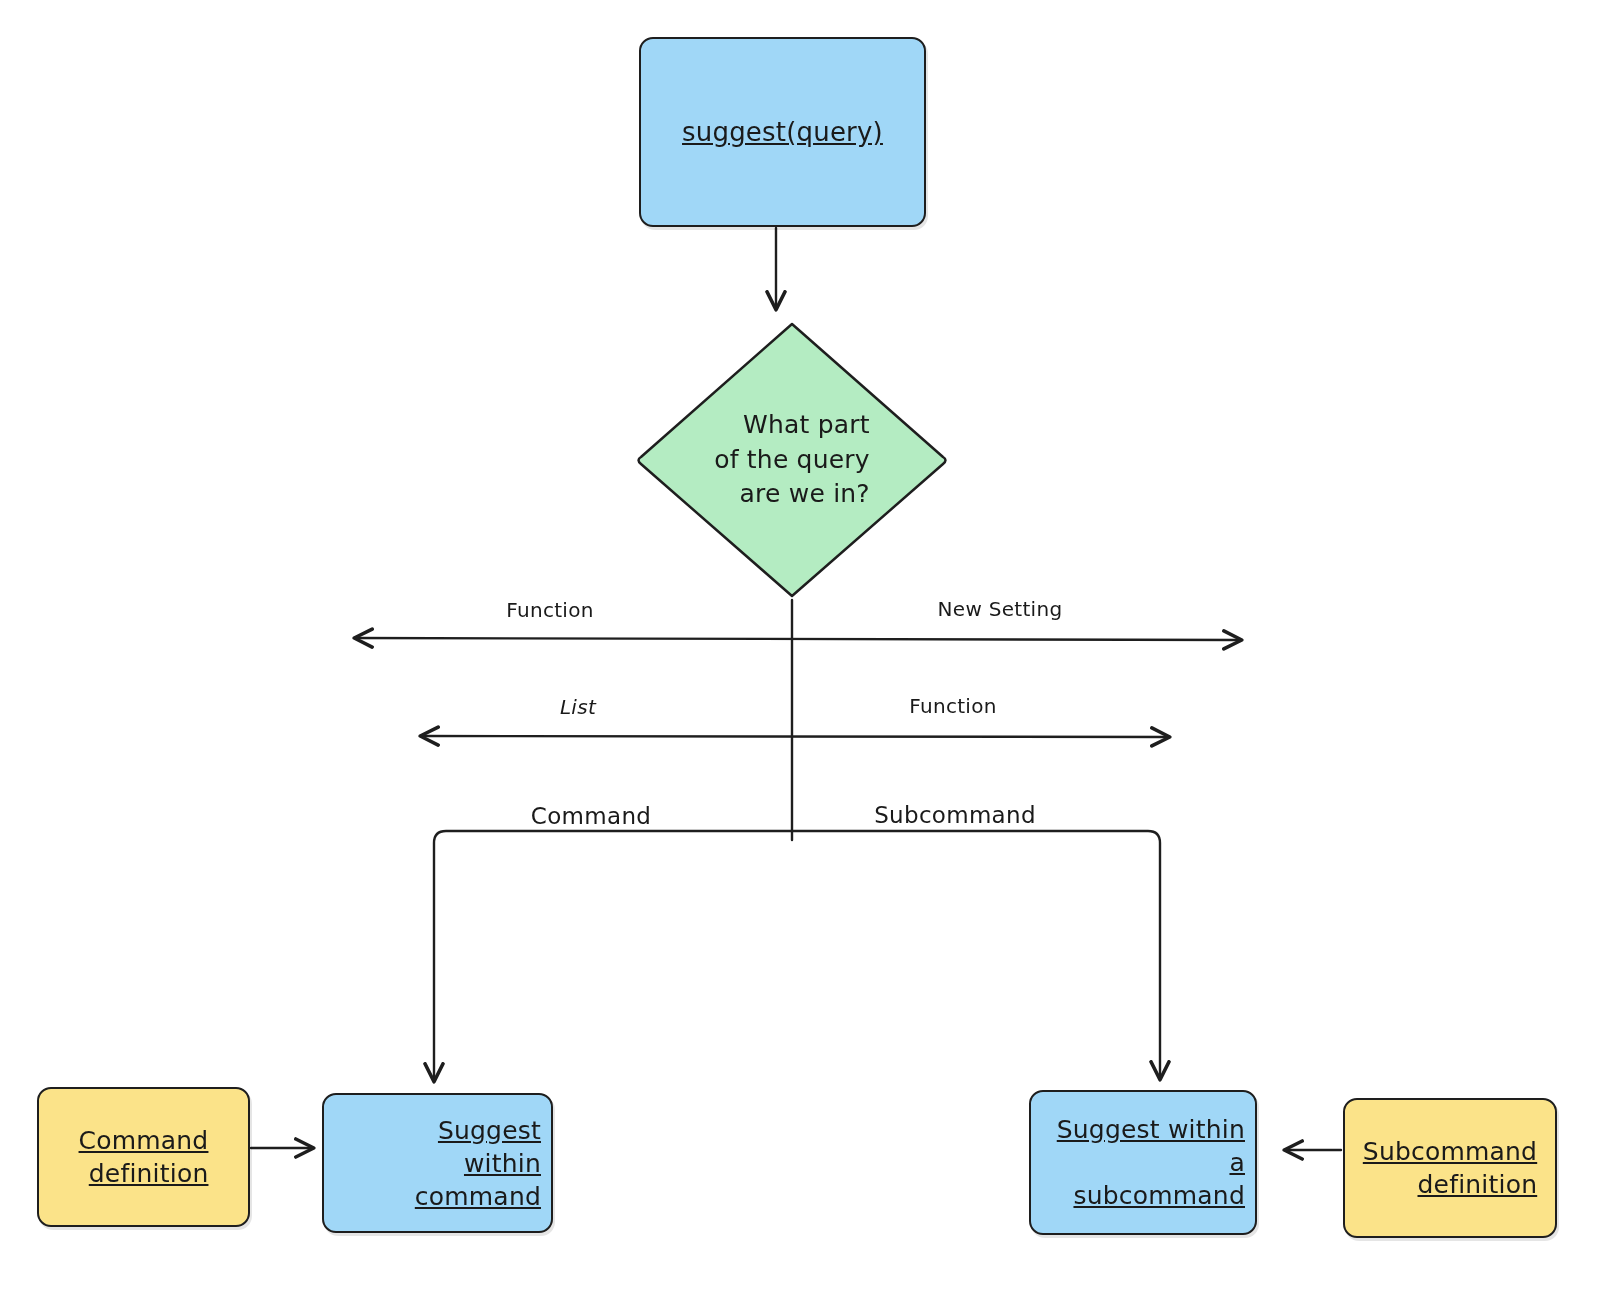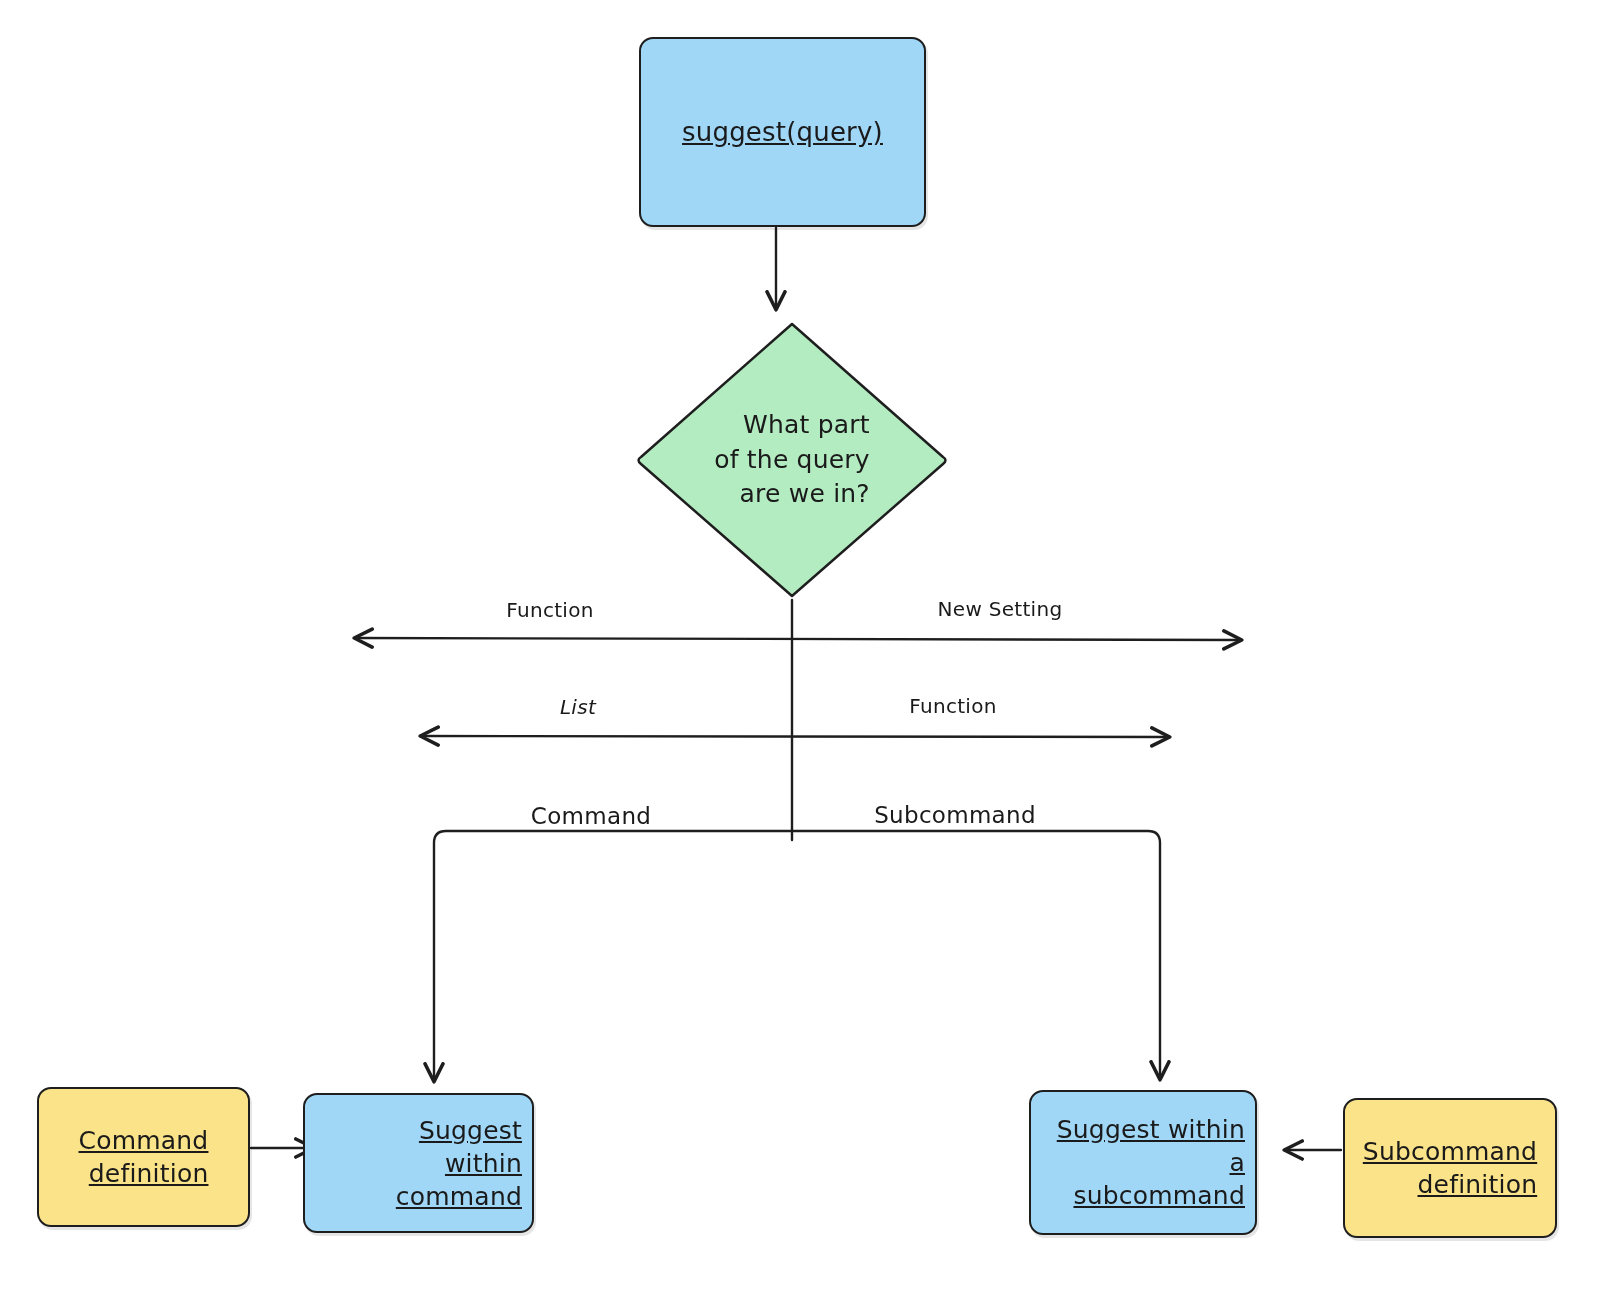--- a/index.html
+++ b/index.html
@@ -116,21 +116,21 @@
 
   <div class="node node-blue" style="left:639px; top:37px; width:287px; height:190px;">
     <span class="node-label t26">suggest(query)</span>
   </div>
 
   <div class="node node-yellow" style="left:37px; top:1087px; width:213px; height:140px;">
     <span class="node-label t25">Command
 definition</span>
   </div>
 
-  <div class="node node-blue" style="left:303px; top:1093px; width:231px; height:140px;padding-left:39px;">
+  <div class="node node-blue" style="left:322px; top:1093px; width:231px; height:140px;padding-left:39px;">
     <span class="node-label t25">Suggest within
 command</span>
   </div>
 
   <div class="node node-blue" style="left:1029px; top:1090px; width:228px; height:145px;">
     <span class="node-label t25">Suggest within a
 subcommand</span>
   </div>
 
   <div class="node node-yellow" style="left:1343px; top:1098px; width:214px; height:140px;">

